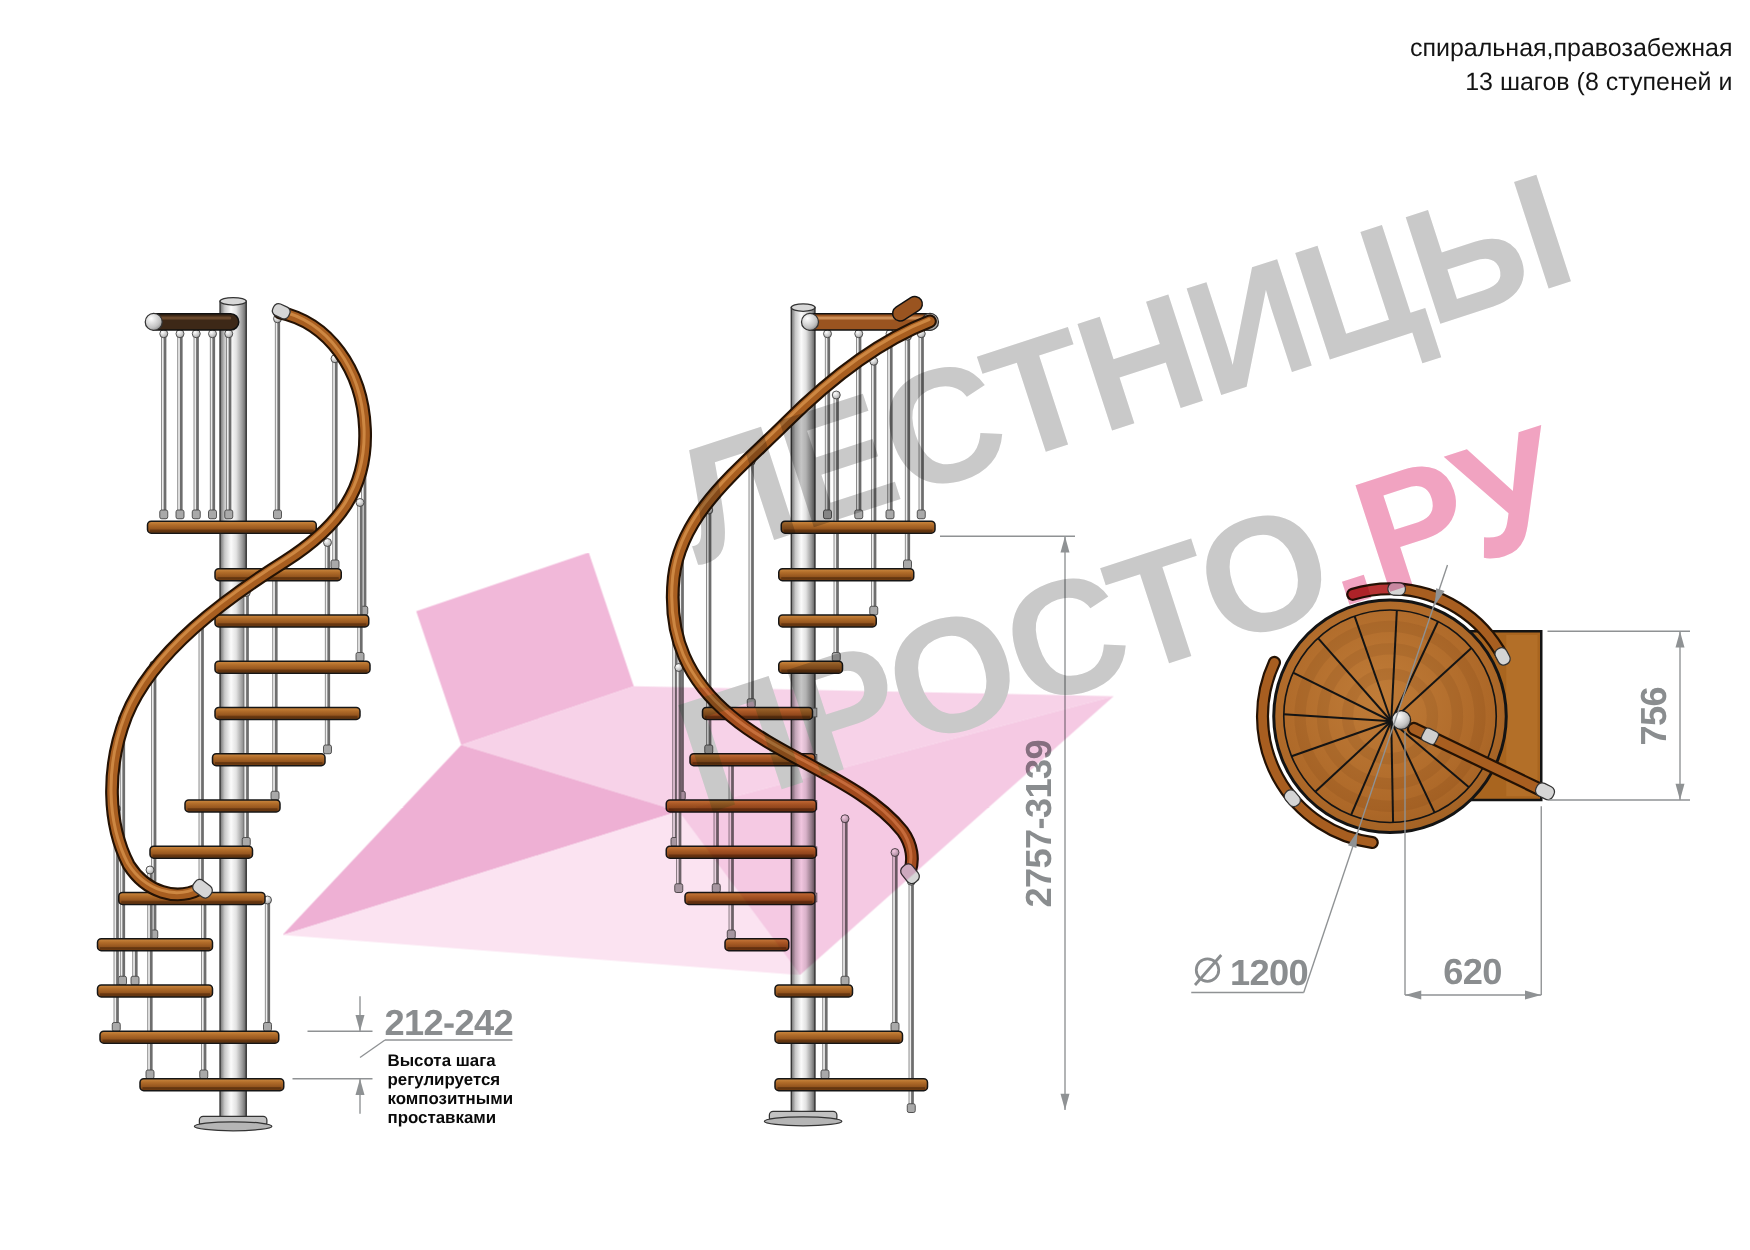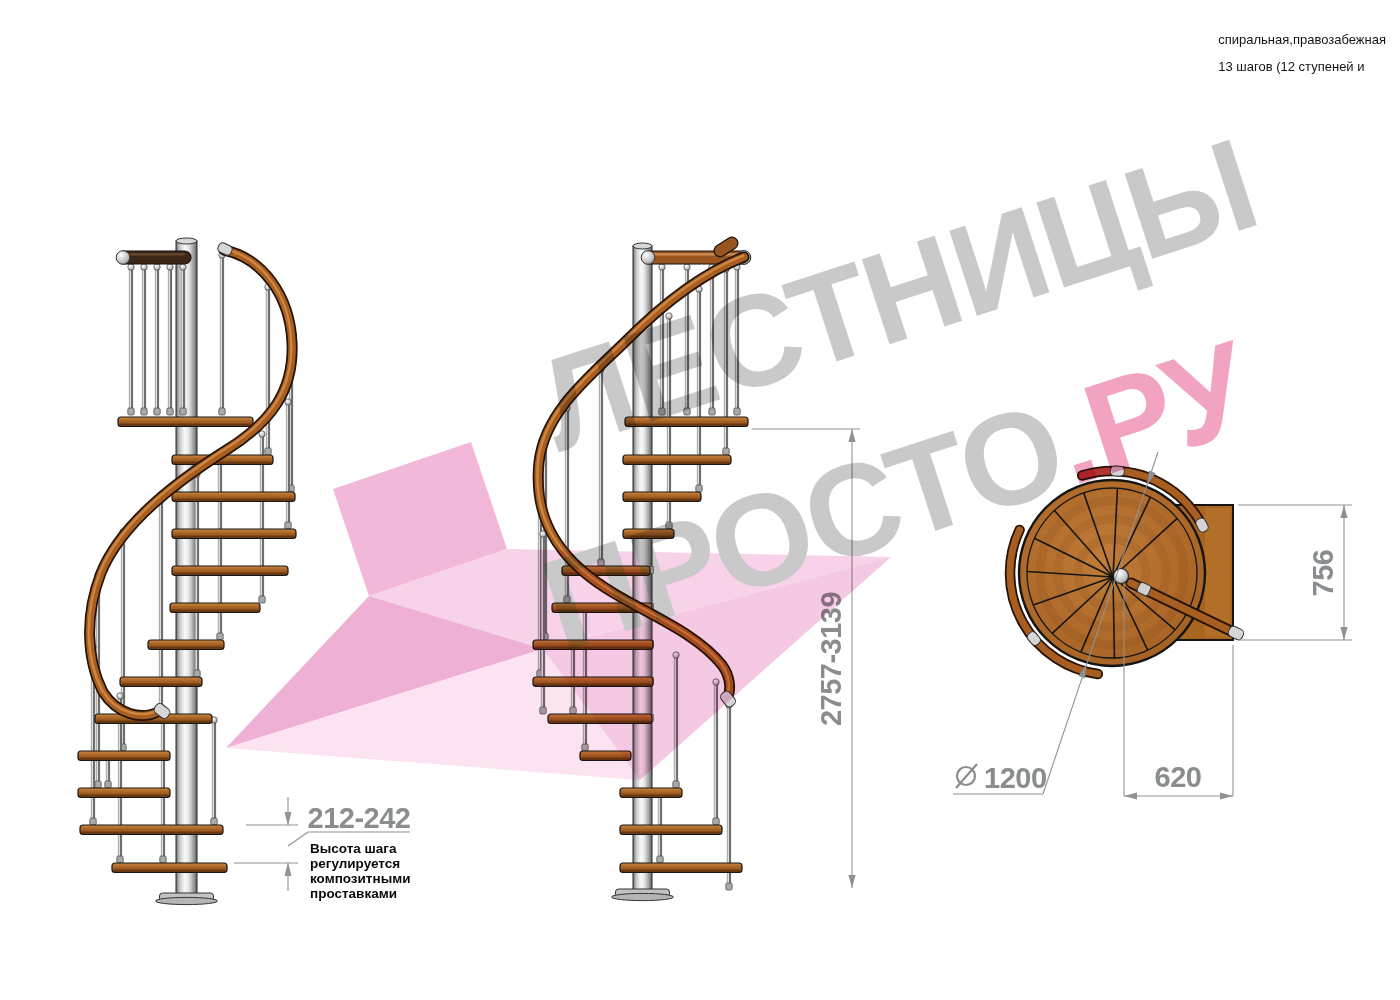--- a/index.html
+++ b/index.html
@@ -1,19 +1,19 @@
 <!DOCTYPE html>
 <html><head>
 <meta charset="utf-8">
 <style>
   html,body{margin:0;padding:0;background:#fff;}
   .canvas{position:relative;width:1400px;height:1000px;background:#fff;overflow:hidden;
           font-family:"Liberation Sans",sans-serif;}
-  .hdr{position:absolute;top:26px;right:14px;text-align:left;color:#141414;
-       font-size:13px;line-height:27px;font-weight:400;}
+  .hdr{position:absolute;top:26px;right:14px;text-align:right;color:#141414;
+       font-size:20px;line-height:27px;font-weight:400;}
   svg{position:absolute;left:0;top:0;}
   .dim-num{font-family:"Liberation Sans",sans-serif;font-weight:bold;font-size:29px;
            fill:#8a8d8f;letter-spacing:-0.5px;}
   .note-txt{font-family:"Liberation Sans",sans-serif;font-weight:600;font-size:13.5px;fill:#0a0a0a;}
   .wm-big{font-family:"Liberation Sans",sans-serif;font-weight:bold;font-size:130px;
           fill:#c9c9c9;letter-spacing:-2px;}
   .wm-pink{fill:#f1a3c1;}
   .wm{mix-blend-mode:multiply;}
 </style>
 </head>
@@ -431,15 +431,15 @@
           <polygon points="226,748 543,649 640,780" fill="#fbe3f1"></polygon>
           <polygon points="543,649 891,557 640,780" fill="#f5c9e3"></polygon>
         </g>
       <text class="wm-big" x="558" y="452" transform="rotate(-18 558 452)">ЛЕСТНИЦЫ</text>
       <text class="wm-big" x="562" y="652" transform="rotate(-18 562 652)"><tspan>ПРОСТО</tspan><tspan class="wm-pink">.РУ</tspan></text>
     </g>
   </svg>
 
   <div class="hdr">
     <div>спиральная,правозабежная</div>
-    <div>13 шагов (12 ступеней и</div>
+    <div>13 шагов (8 ступеней и</div>
   </div>
 </div>
 
 </body></html>

